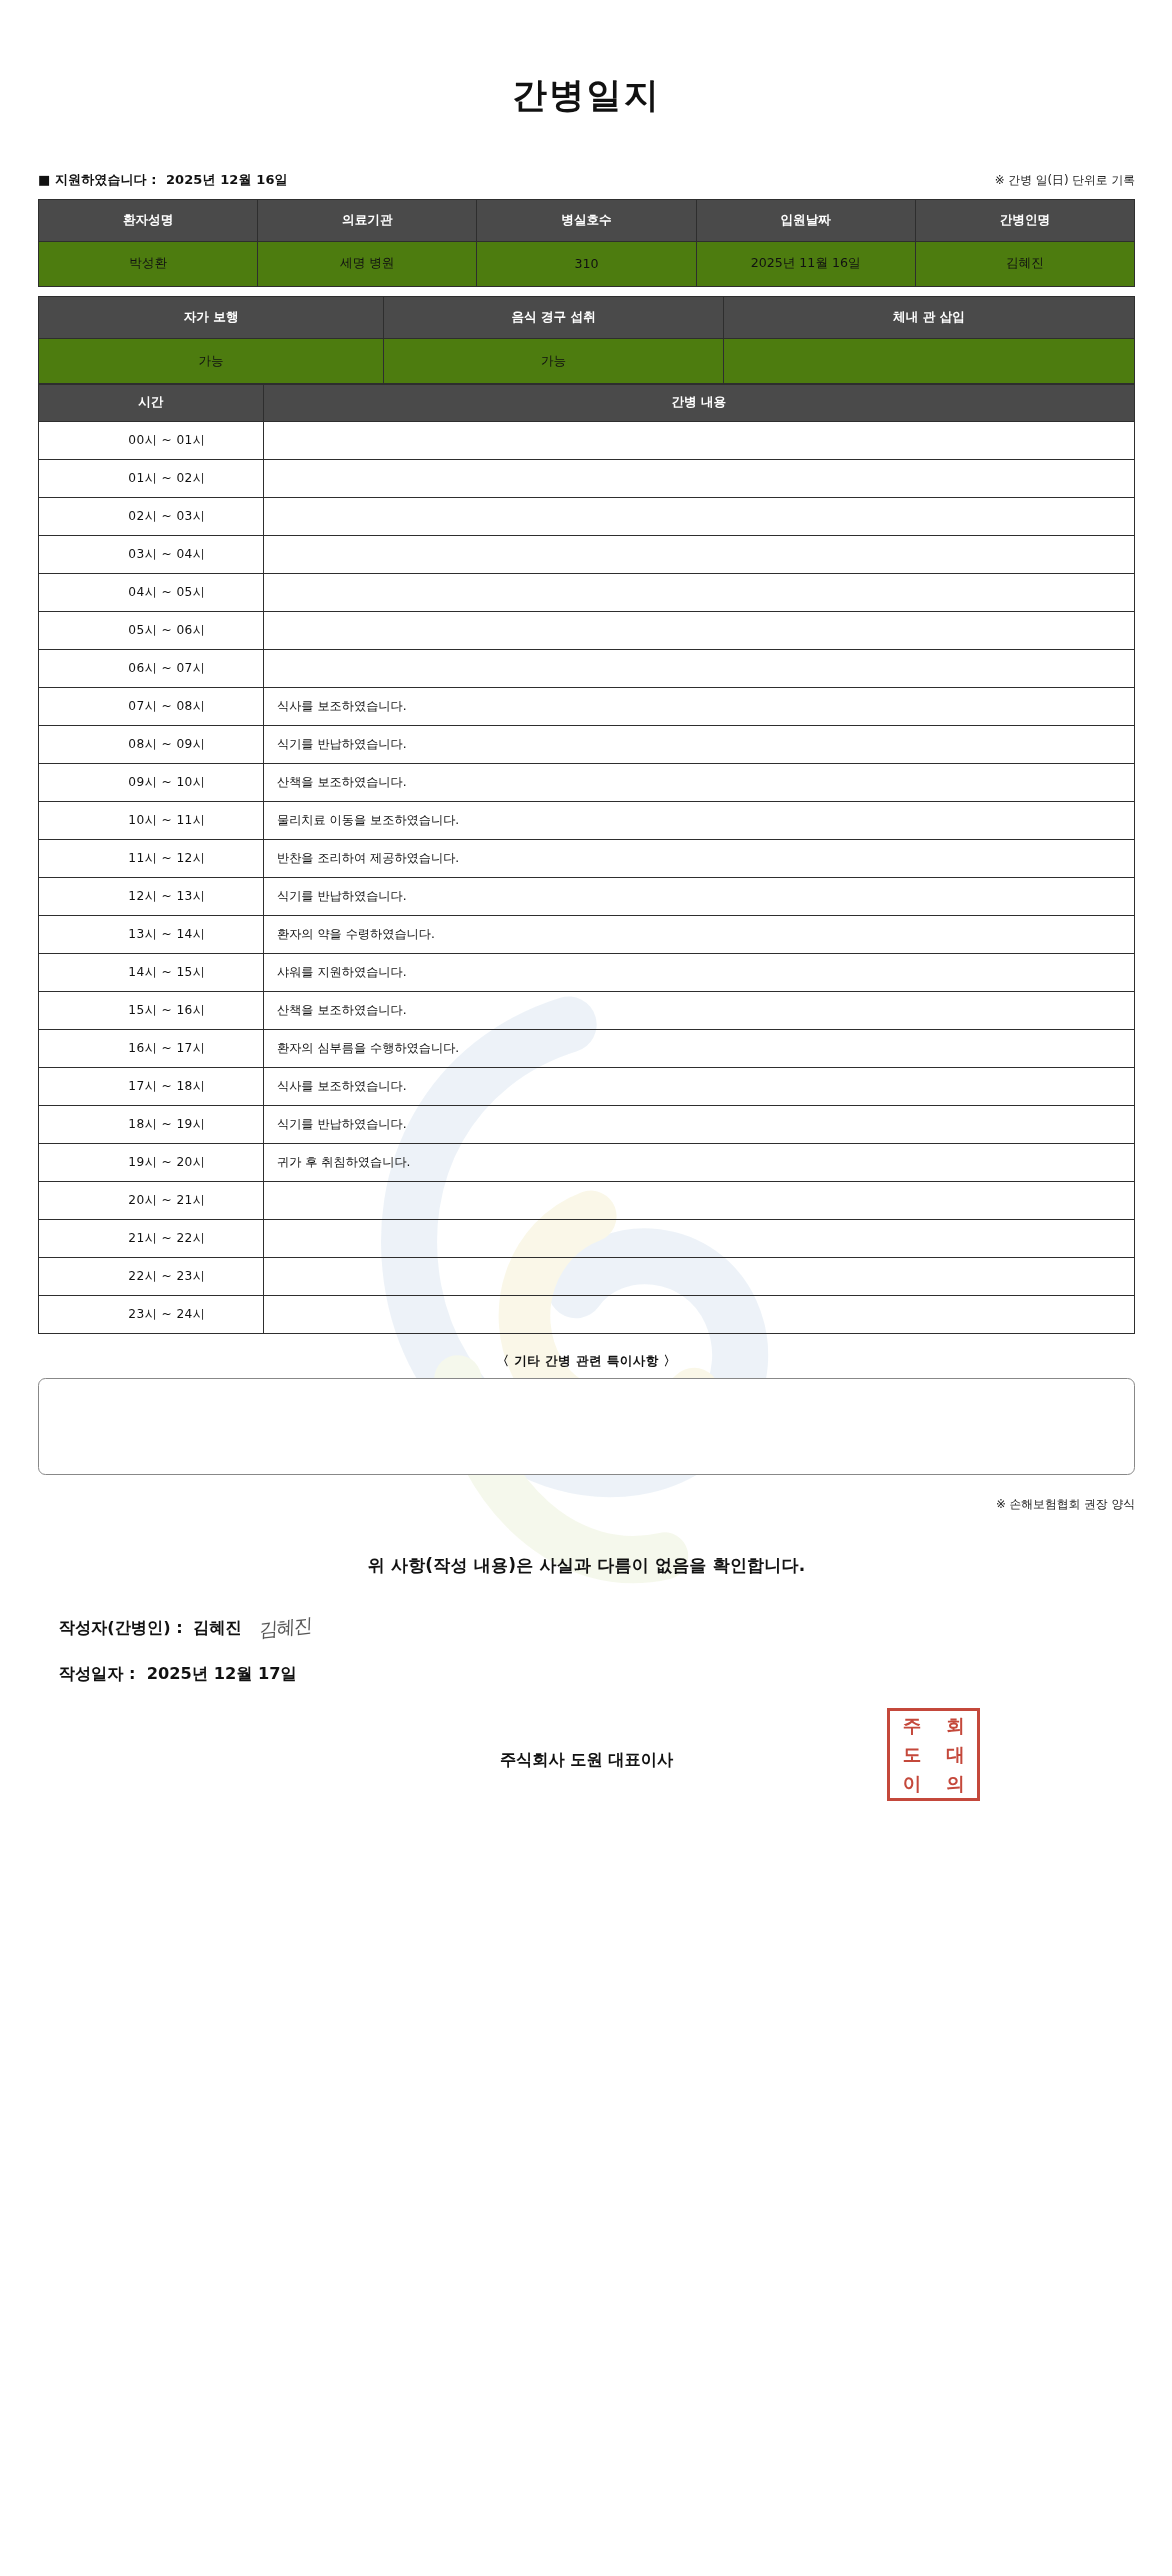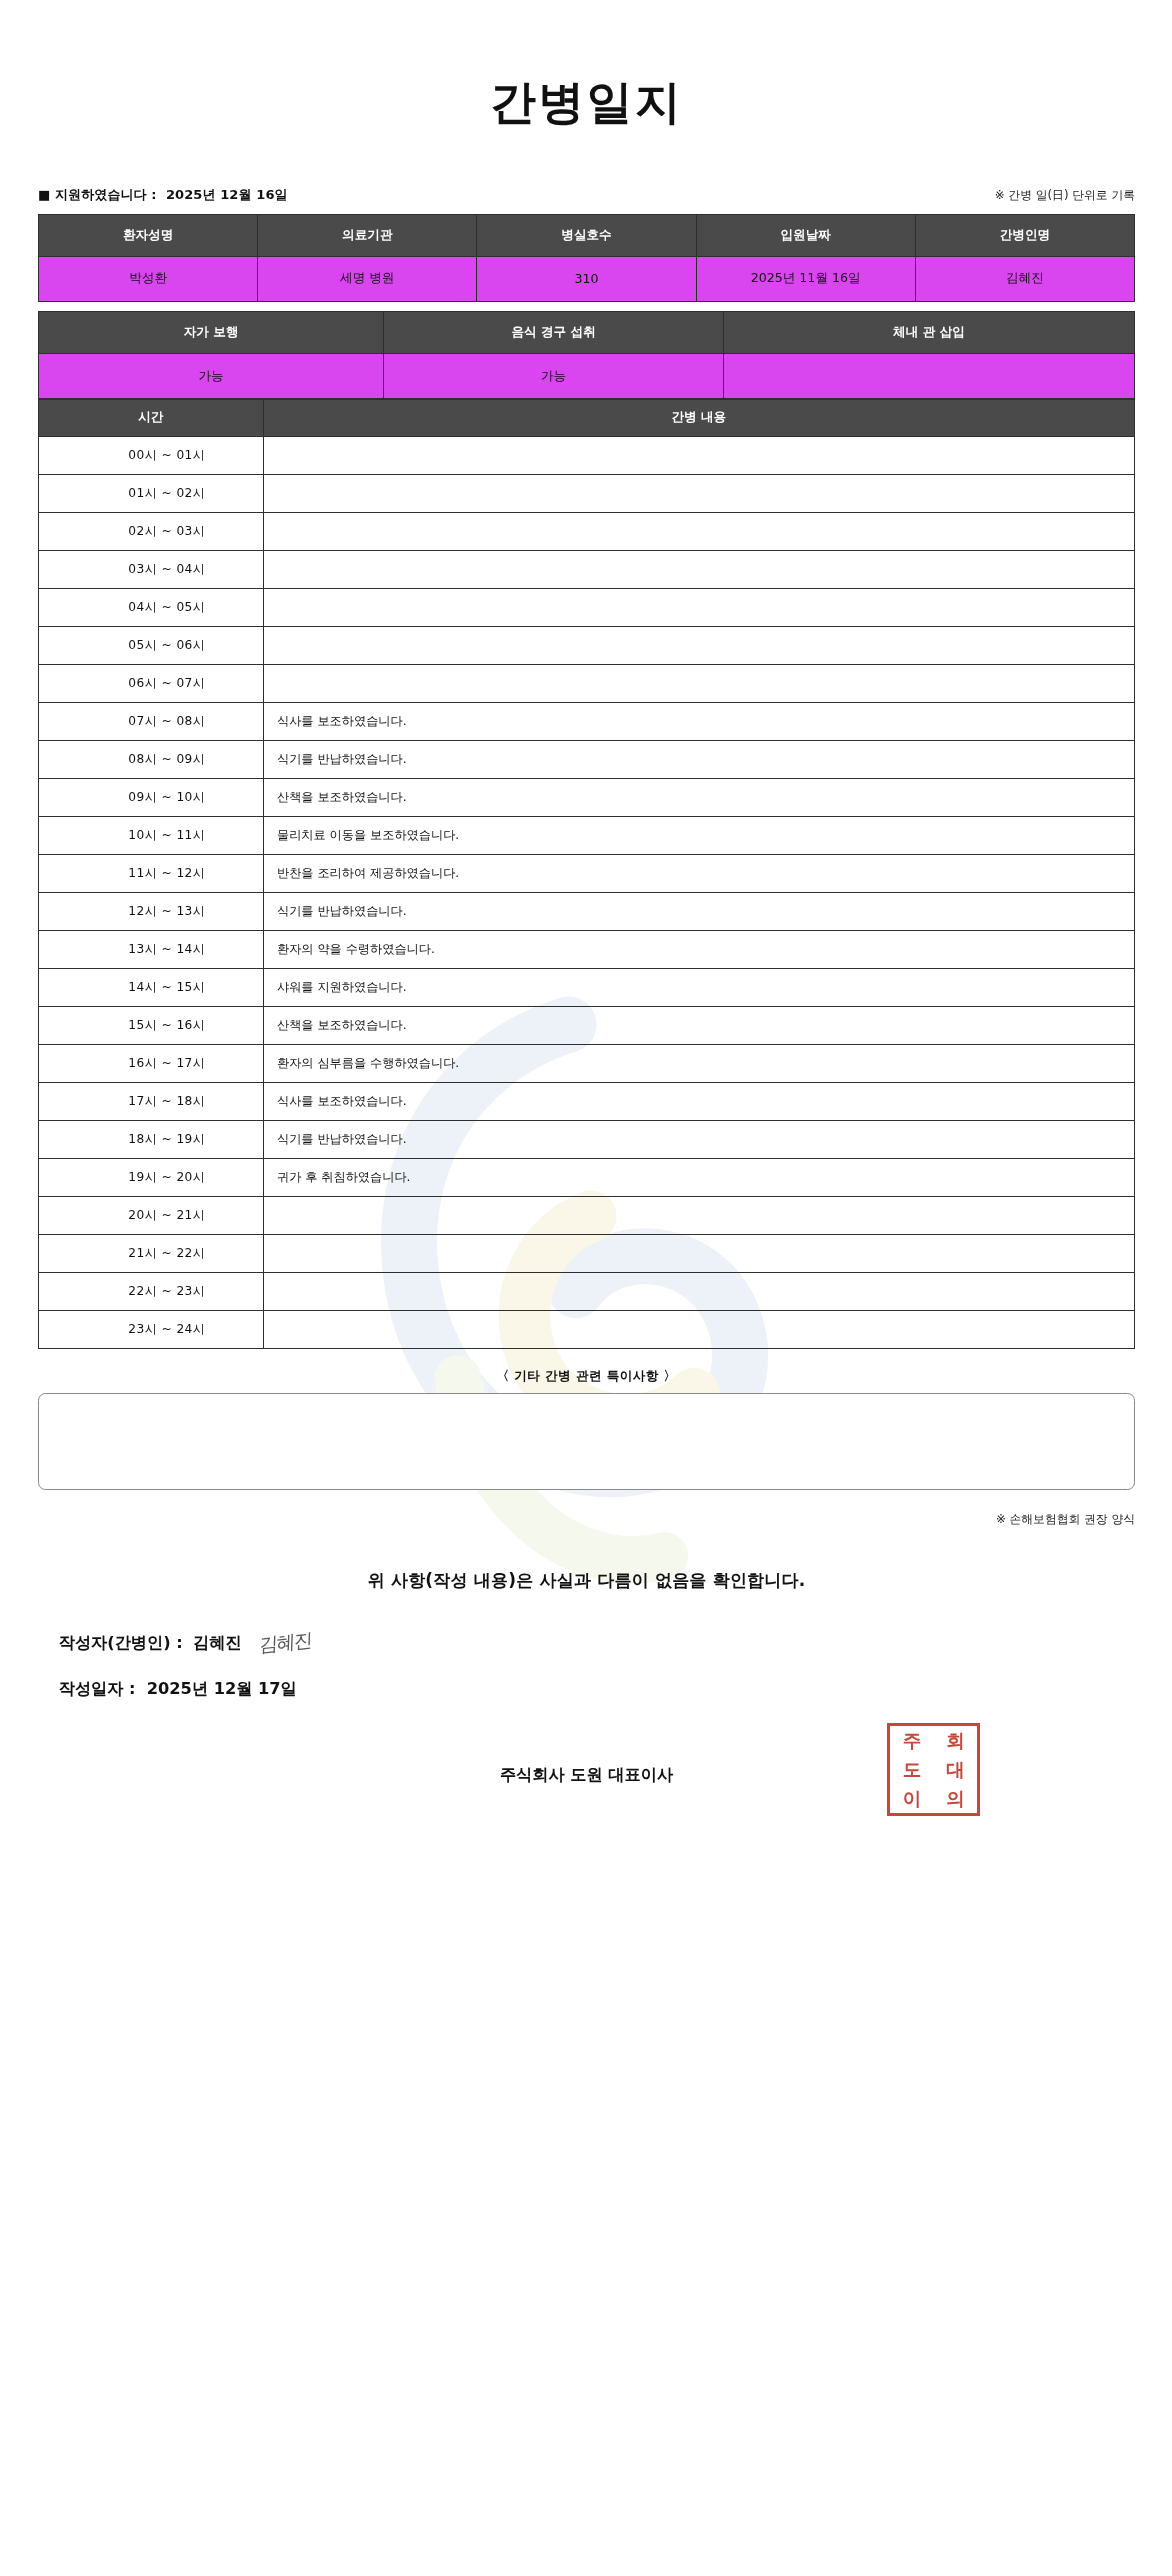--- a/index.html
+++ b/index.html
@@ -33,21 +33,21 @@
     pointer-events: none;
     opacity: 0.55;
   }
   .content {
     position: relative;
     z-index: 2;
     padding: 0 38px;
   }
   h1.doc-title {
     text-align: center;
-    font-size: 46px;
+    font-size: 35px;
     font-weight: bold;
     letter-spacing: 2.2px;
     margin: 72px 0 0 0;
     padding: 0;
   }
   .meta-row {
     display: flex;
     justify-content: space-between;
     align-items: flex-end;
     margin-top: 52px;
@@ -77,21 +77,21 @@
     height: 35px;
   }
   table.grid th {
     background: #4a4a4a;
     color: #ffffff;
     font-weight: bold;
     font-size: 12.6px;
     height: 33px;
   }
   table.grid td.value {
-    background: #d946ef;
+    background: #4d7c0f;
     height: 36px;
   }
   
   .info2 {
     margin-top: -0.7px;
   }
   .info2 td.value {
     height: 38px;
   }
   

